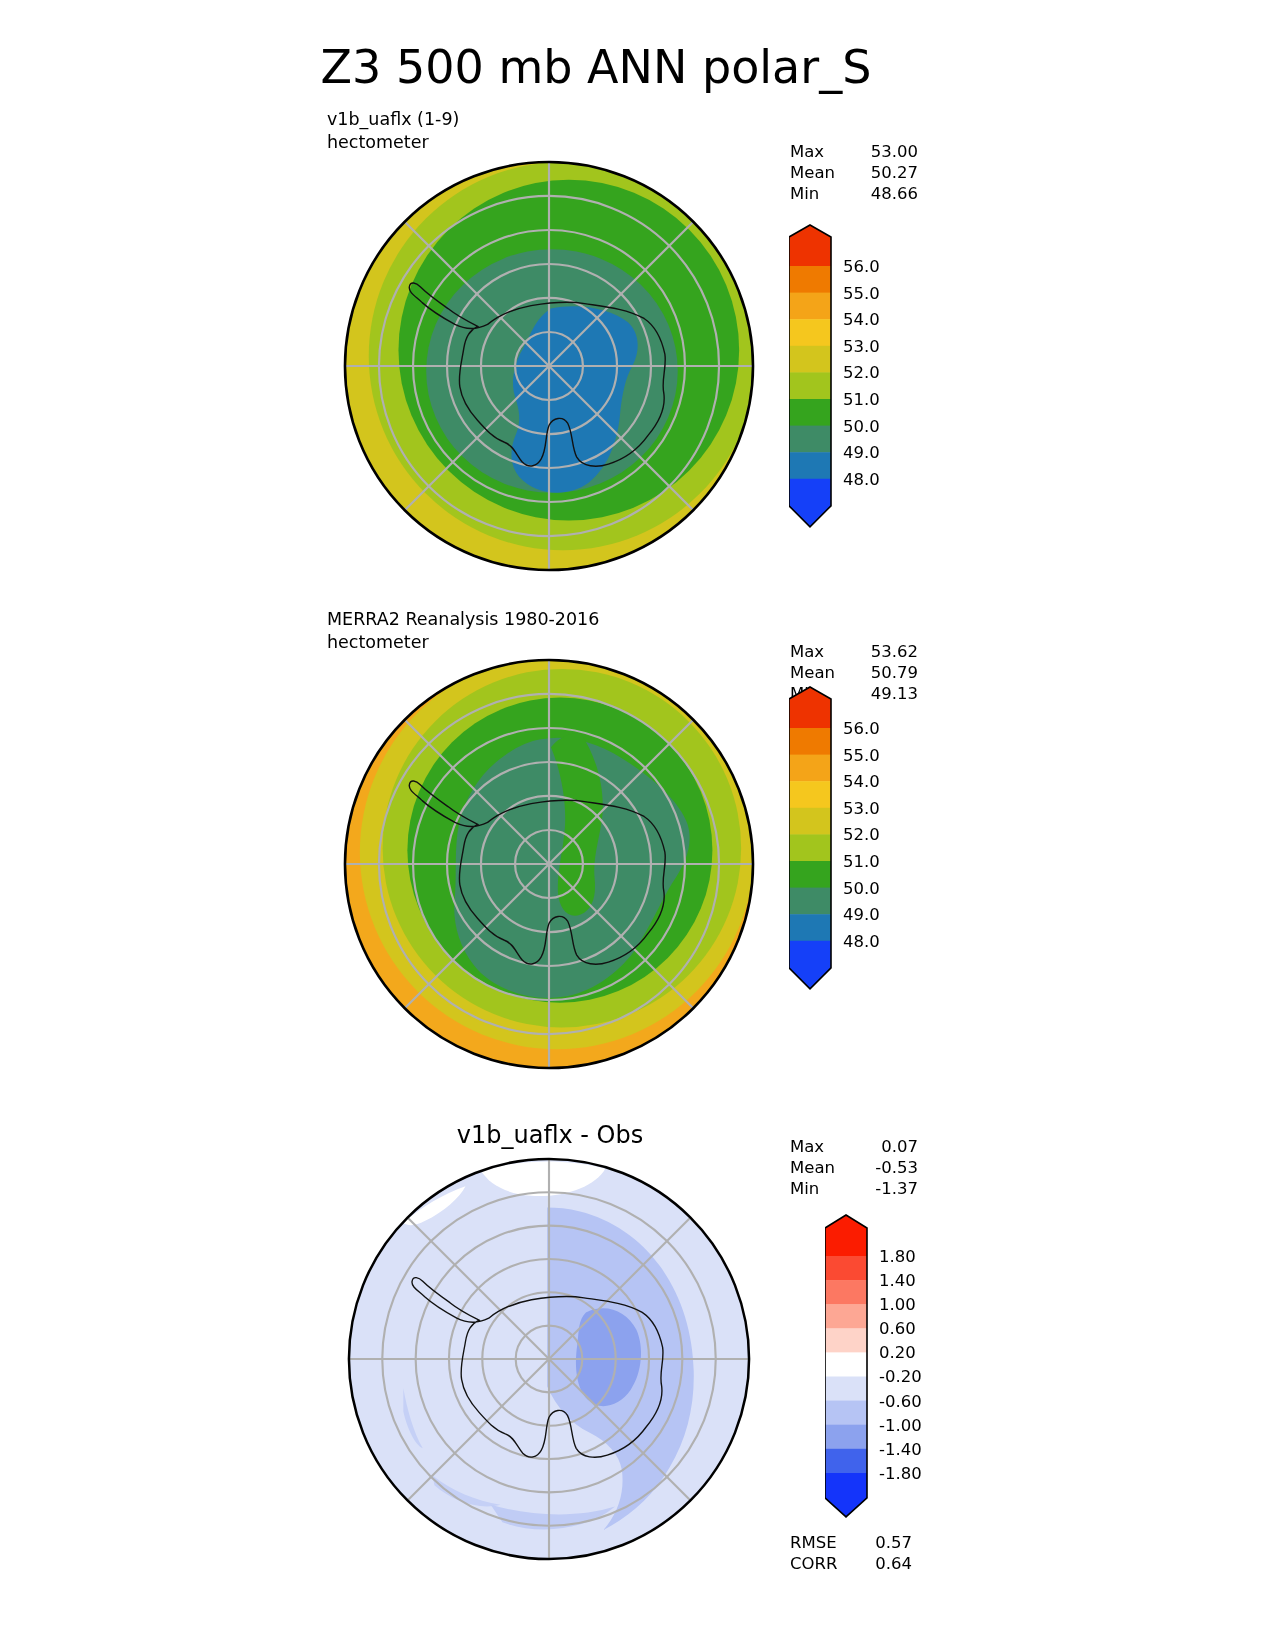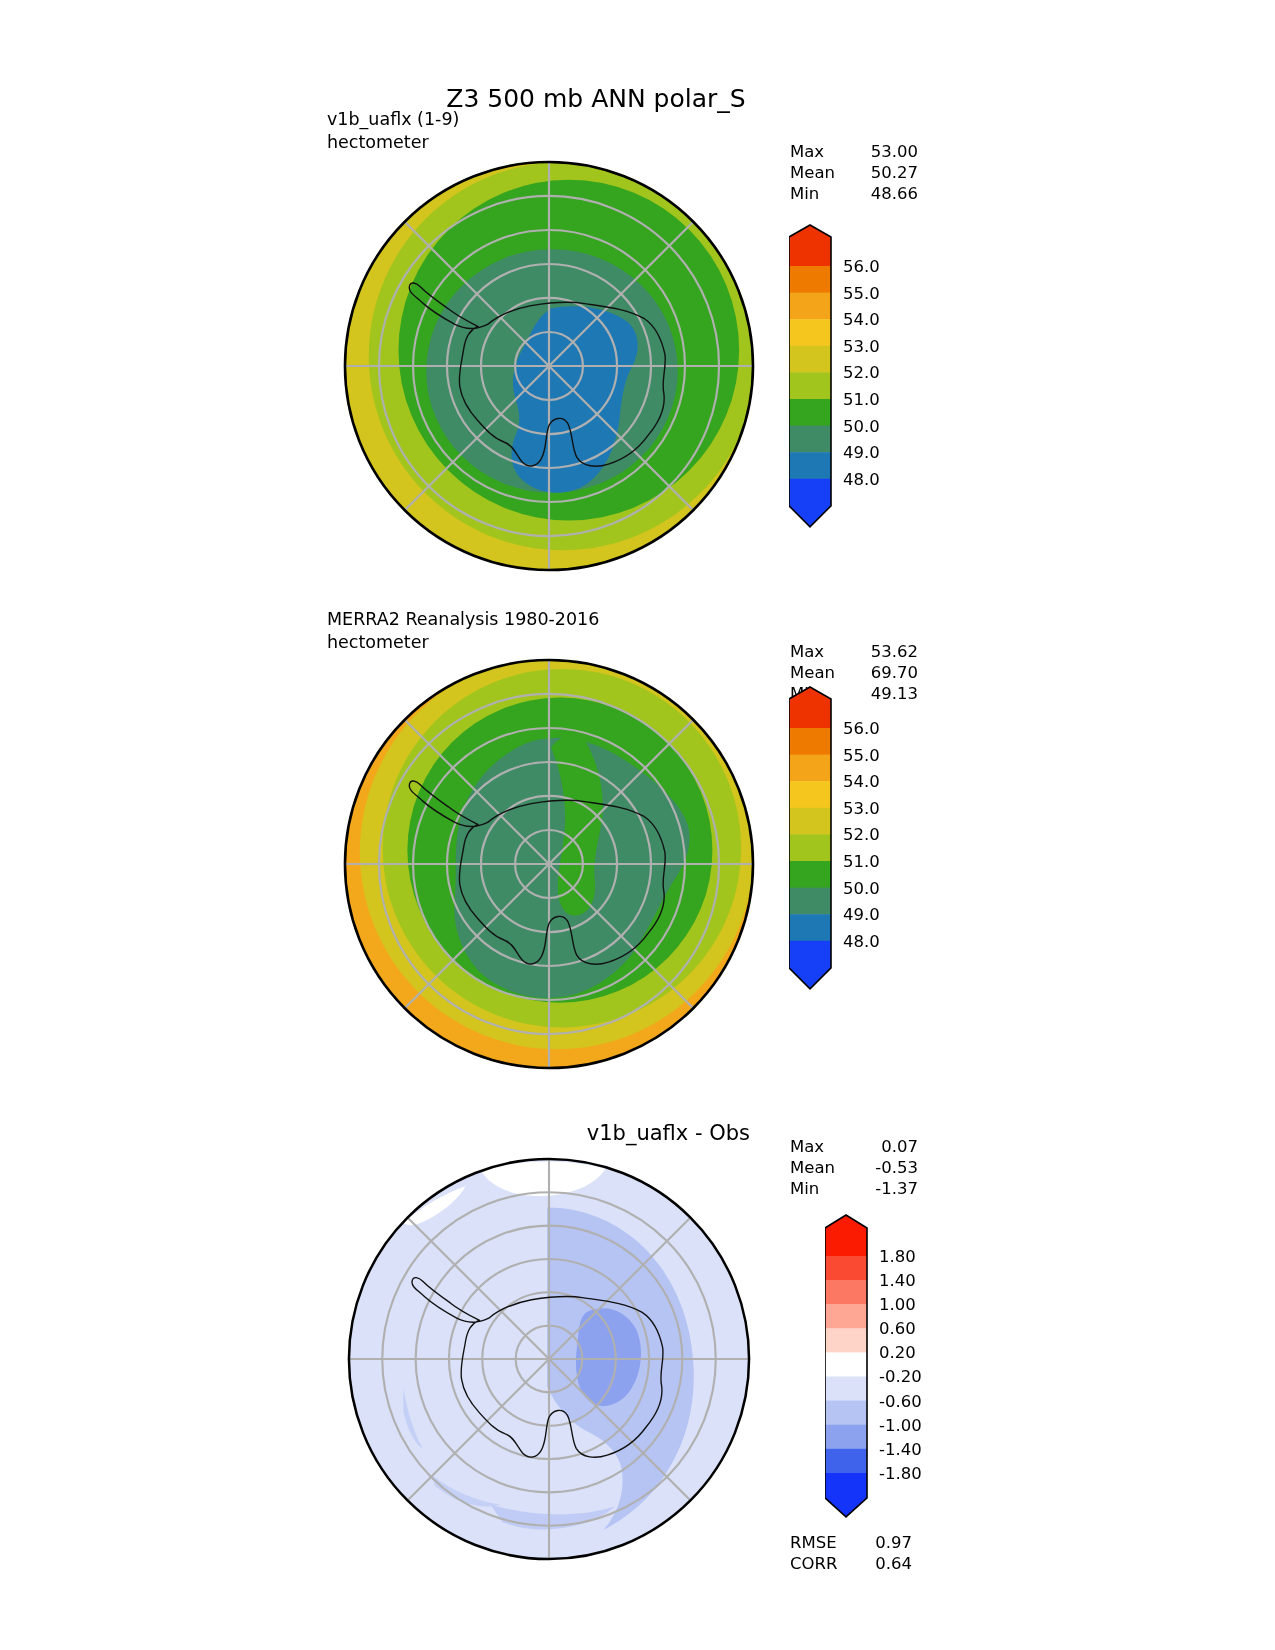--- a/index.html
+++ b/index.html
@@ -2,23 +2,23 @@
 <html><head>
 <meta charset="utf-8">
 <style>
   html,body{margin:0;padding:0;}
   body{
     width:1275px;height:1650px;position:relative;background:#fff;
     font-family:"DejaVu Sans","Liberation Sans",sans-serif;color:#000;
     overflow:hidden;
   }
   .abs{position:absolute;}
-  .page-title{font-size:25px;text-align:center;white-space:nowrap;margin-top:44px;}
+  .page-title{font-size:46px;text-align:center;white-space:nowrap;}
   .panel-label{font-size:17.5px;line-height:1.32;white-space:nowrap;}
-  .map-title{font-size:21px;text-align:right;white-space:nowrap;}
+  .map-title{font-size:24px;text-align:center;white-space:nowrap;}
   .stats{width:128px;font-size:16.5px;line-height:1.28;}
   .srow{display:flex;justify-content:space-between;}
   .srow .v{text-align:left;margin-left:32px;}
   .cbar{position:absolute;}
   .rim{fill:none;stroke:#000;stroke-width:2.6px;}
   .coastline{fill:none;stroke:#111;stroke-width:1.4px;}
   .grat{stroke:#b0b0b0;stroke-width:2.2px;fill:none;}
   svg{display:block;}
 </style>
 </head>
@@ -123,21 +123,21 @@
   <circle r="206" class="rim"></circle>
 </svg>
 
 <div class="abs stats" style="left:790px;top:641px;">
   <div class="srow">
       <span>Max</span>
       <span class="v">53.62</span>
     </div>
   <div class="srow">
       <span>Mean</span>
-      <span class="v">69.70</span>
+      <span class="v">50.79</span>
     </div>
   <div class="srow">
       <span>Min</span>
       <span class="v">49.13</span>
     </div>
 </div>
 
 <div class="cbar" style="left:789px;top:684px;">
     <svg width="126" height="307.8" viewBox="0 -3 126 307.8">
       <polygon points="21,0 42,12 42,41 0,41 0,12" fill="#EE3300"></polygon>
@@ -219,19 +219,19 @@
       <text x="54" y="191.60000000000002" font-size="16.5" fill="#000">-0.60</text>
       <text x="54" y="215.70000000000002" font-size="16.5" fill="#000">-1.00</text>
       <text x="54" y="239.8" font-size="16.5" fill="#000">-1.40</text>
       <text x="54" y="263.9" font-size="16.5" fill="#000">-1.80</text>
     </svg>
   </div>
 
 <div class="abs stats" style="left:790px;top:1532px;width:122px;">
   <div class="srow">
       <span>RMSE</span>
-      <span class="v">0.97</span>
+      <span class="v">0.57</span>
     </div>
   <div class="srow">
       <span>CORR</span>
       <span class="v">0.64</span>
     </div>
 </div>
 
 </body></html>

